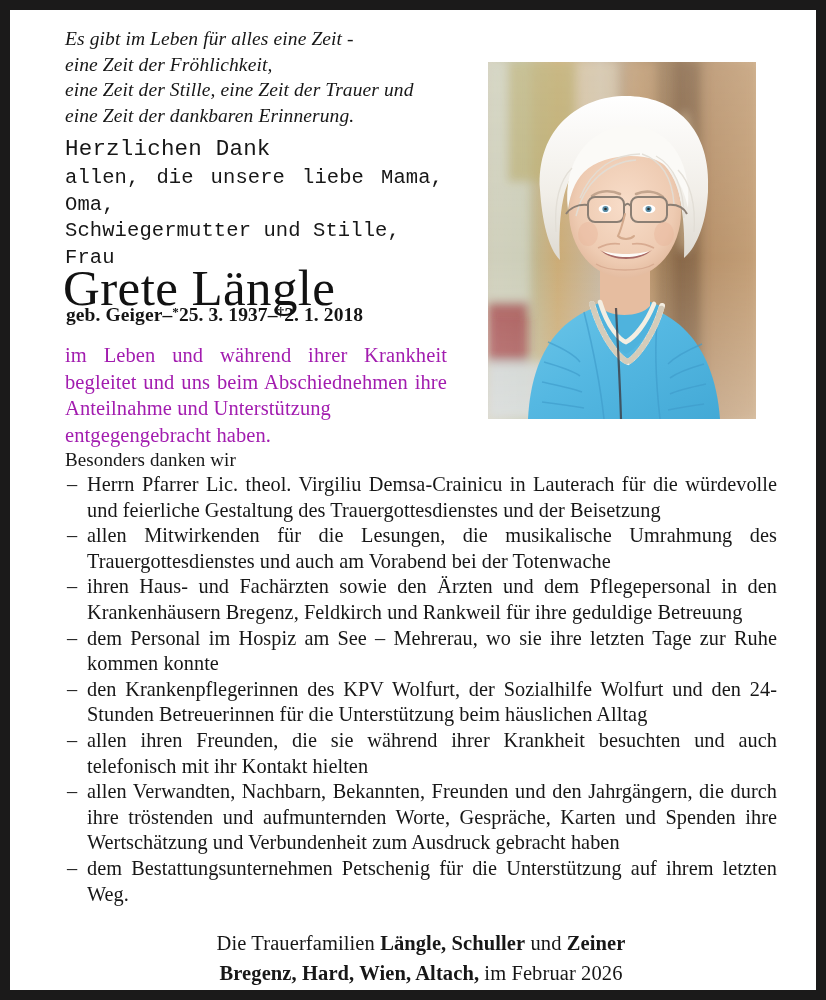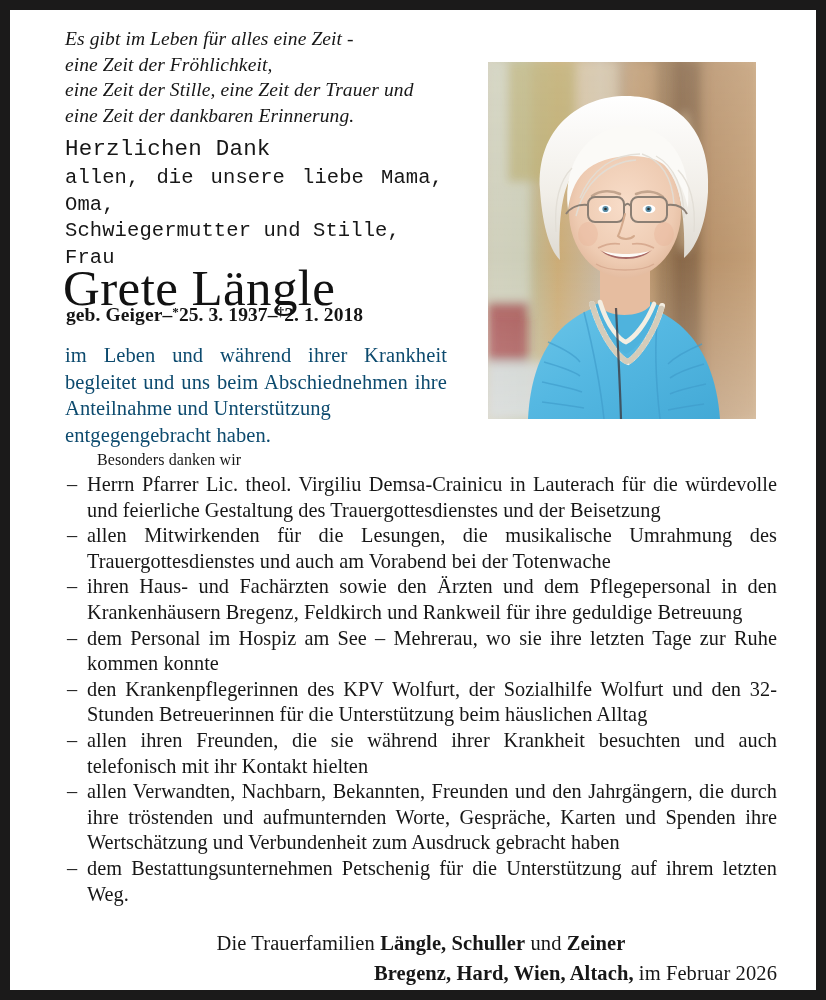--- a/index.html
+++ b/index.html
@@ -92,37 +92,36 @@
     white-space: nowrap;
   }
   .dates sup { font-size: 13px; vertical-align: 5px; font-weight: bold; }
 
   .para {
     position: absolute;
     left: 55px; top: 332px; width: 382px;
     font-family: "Liberation Serif", serif;
     font-size: 20.5px;
     line-height: 26.5px;
-    color: #0c4a6e;
+    color: #a21caf;
     text-align: justify;
     text-justify: inter-word;
     letter-spacing: 0.1px;
   }
   .para .lastline { display: block; text-align: left; }
 
   
   .besonders {
     position: absolute;
     left: 55px; top: 436px; width: 700px;
     font-family: "Liberation Serif", serif;
-    font-size: 16px;
+    font-size: 19px;
     line-height: 27px;
     color: #171717;
     letter-spacing: 0.1px;
-    margin-left: 32px;
   }
 
   .thanks-list {
     position: absolute;
     left: 55px; top: 462px; width: 712px;
     font-family: "Liberation Serif", serif;
     font-size: 20.3px;
     line-height: 25.6px;
     color: #171717;
     letter-spacing: 0.05px;
@@ -149,21 +148,21 @@
     text-align: center;
     letter-spacing: 0.1px;
   }
   .places {
     position: absolute;
     left: 55px; top: 950px; width: 712px;
     font-family: "Liberation Serif", serif;
     font-size: 20.5px;
     line-height: 26px;
     color: #171717;
-    text-align: right;
+    text-align: center;
     letter-spacing: 0.1px;
   }
   .b { font-weight: bold; }
 </style>
 </head>
 <body>
 
 <div class="card">
   <div class="sheet">
 
@@ -337,21 +336,21 @@
       <div class="thanks-item">
         <span class="dash">–</span>
         <span>ihren Haus- und Fachärzten sowie den Ärzten und dem Pflegepersonal in den Krankenhäusern Bregenz, Feldkirch und Rankweil für ihre geduldige Betreuung</span>
       </div>
       <div class="thanks-item">
         <span class="dash">–</span>
         <span>dem Personal im Hospiz am See – Mehrerau, wo sie ihre letzten Tage zur Ruhe kommen konnte</span>
       </div>
       <div class="thanks-item">
         <span class="dash">–</span>
-        <span>den Krankenpflegerinnen des KPV Wolfurt, der Sozialhilfe Wolfurt und den 32-Stunden Betreuerinnen für die Unterstützung beim häuslichen Alltag</span>
+        <span>den Krankenpflegerinnen des KPV Wolfurt, der Sozialhilfe Wolfurt und den 24-Stunden Betreuerinnen für die Unterstützung beim häuslichen Alltag</span>
       </div>
       <div class="thanks-item">
         <span class="dash">–</span>
         <span>allen ihren Freunden, die sie während ihrer Krankheit besuchten und auch telefonisch mit ihr Kontakt hielten</span>
       </div>
       <div class="thanks-item">
         <span class="dash">–</span>
         <span>allen Verwandten, Nachbarn, Bekannten, Freunden und den Jahrgängern, die durch ihre tröstenden und aufmunternden Worte, Gespräche, Karten und Spenden ihre Wertschätzung und Verbundenheit zum Ausdruck gebracht haben</span>
       </div>
       <div class="thanks-item">

